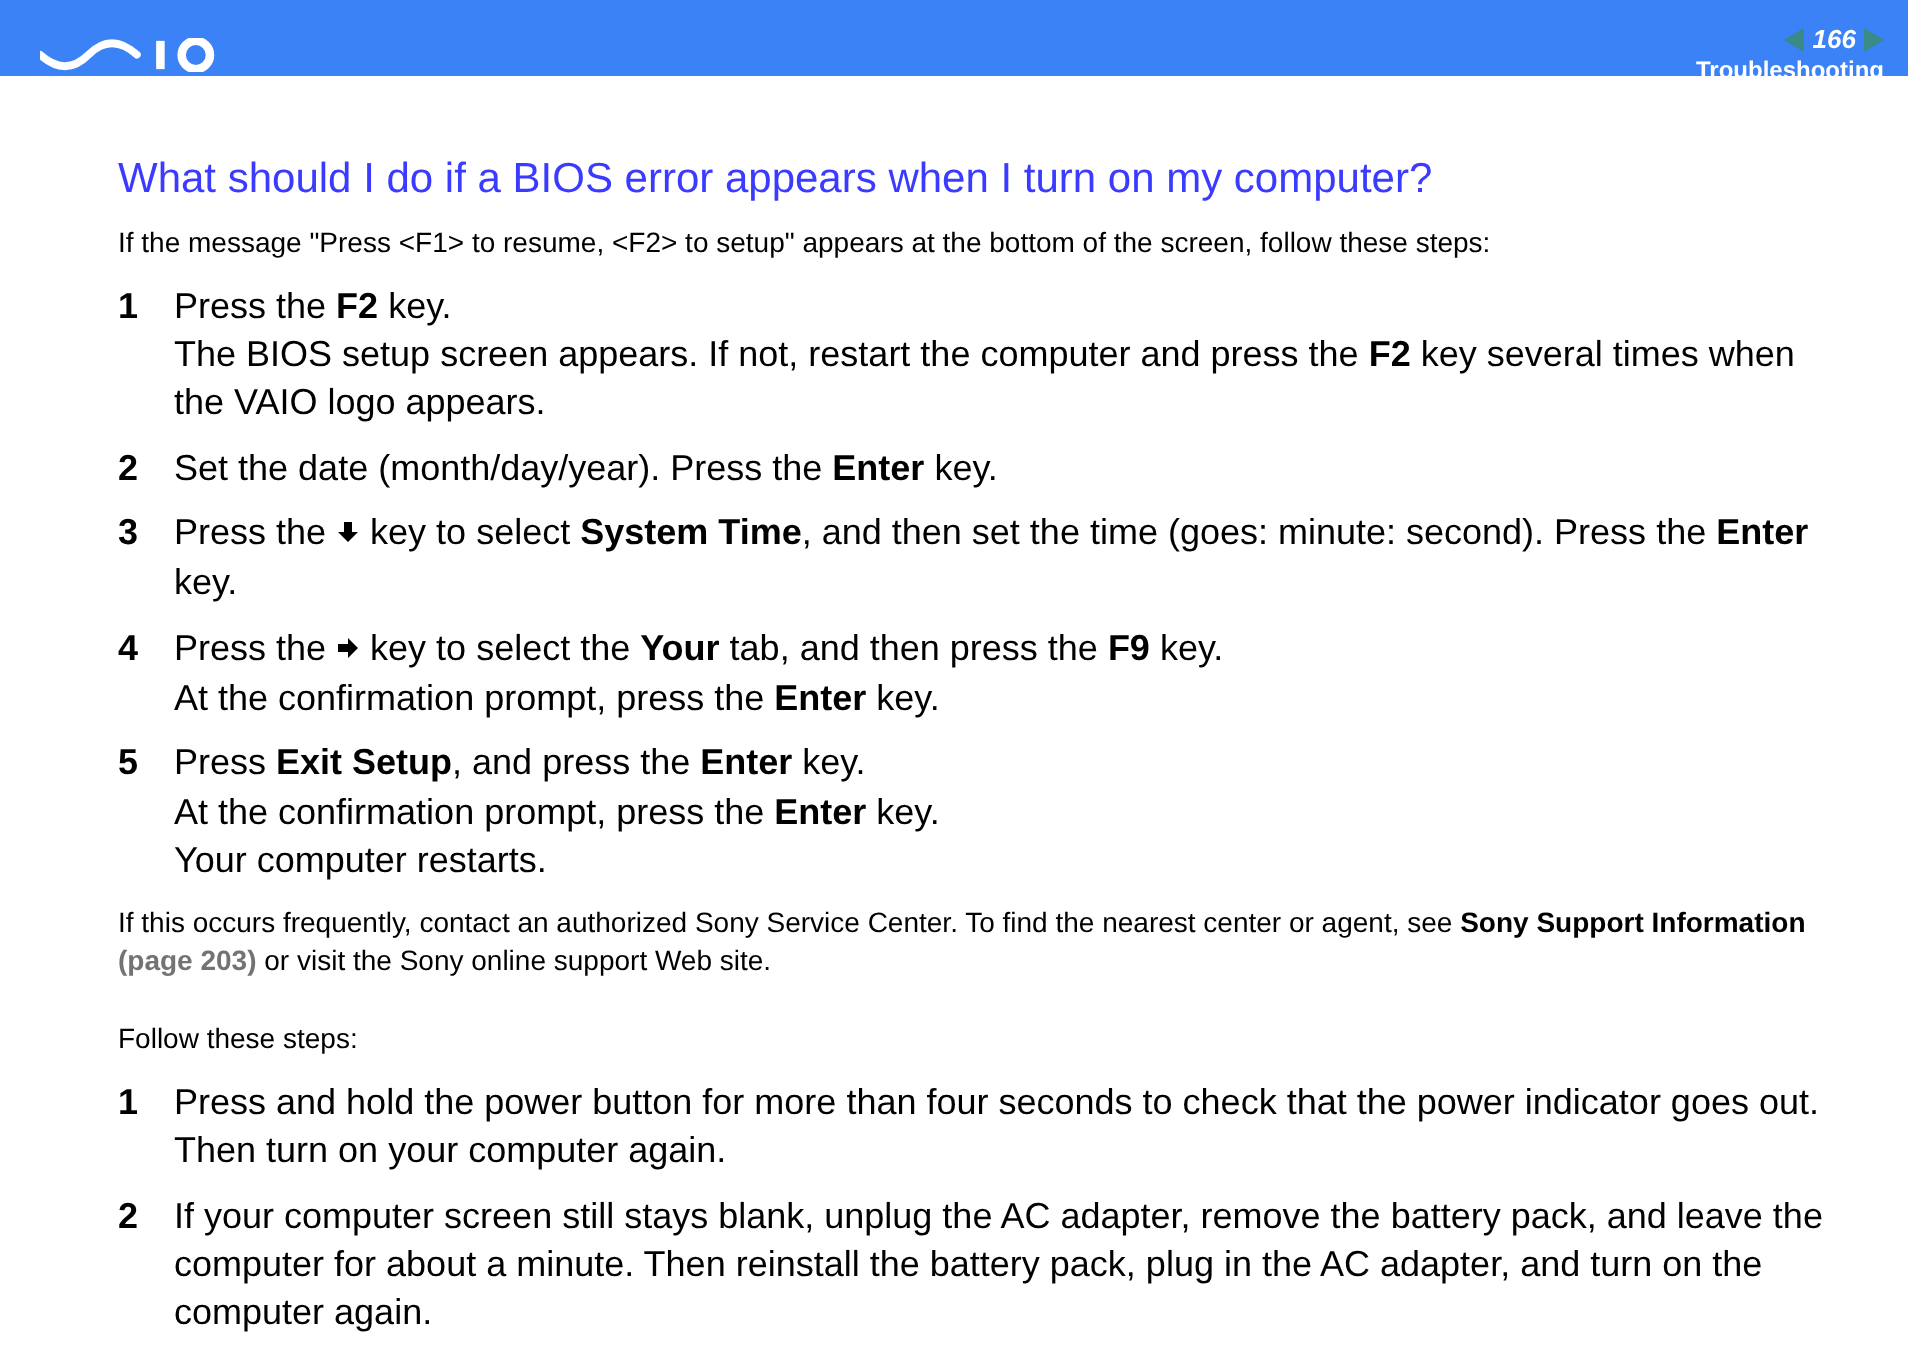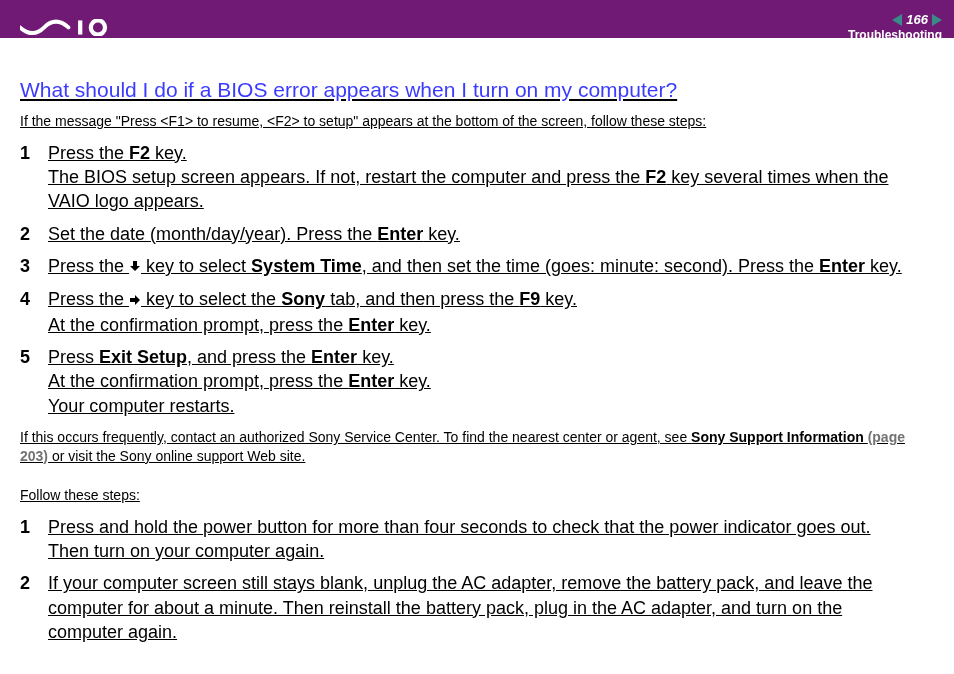--- a/index.html
+++ b/index.html
@@ -6,21 +6,21 @@
   body {
     font-family: Arial, Helvetica, sans-serif;
     width: 954px;
     height: 674px;
     background: #fff;
     color: #000;
     position: relative;
   }
   .header {
     height: 38px;
-    background: #701a75;
+    background: #3b82f6;
     display: flex;
     align-items: center;
     justify-content: space-between;
     padding: 16px 12px 0 20px;
     position: relative;
   }
   .vaio-logo {
     color: #fff;
     display: flex;
     align-items: center;
@@ -49,22 +49,21 @@
   }
   .nav-arrow.left { border-right: 10px solid #3a8a87; }
   .nav-arrow.right { border-left: 10px solid #3a8a87; }
   .section-label {
     color: #fff;
     font-weight: bold;
     font-size: 12px;
     margin-top: 1px;
   }
   .content {
-    padding: 40px 40px 0 20px;
-    text-decoration: underline;
+    padding: 40px 40px 0 59px;
   }
   h2 {
     color: #3b3bff;
     font-weight: normal;
     font-size: 21px;
     margin-bottom: 10px;
   }
   p.intro {
     font-size: 14px;
     margin-bottom: 10px;
@@ -134,21 +133,21 @@
       <span>Set the date (month/day/year). Press the </span><span class="bold">Enter</span><span> key.</span>
     </li>
     <li>
       <span>Press the </span><span class="inline-icon"><svg width="12" height="12" viewBox="0 0 12 12">
             <path d="M4 1 L8 1 L8 6 L11 6 L6 11 L1 6 L4 6 Z" fill="#000"></path>
           </svg></span><span> key to select </span><span class="bold">System Time</span><span>, and then set the time (goes: minute: second). Press the </span><span class="bold">Enter</span><span> key.</span>
     </li>
     <li>
       <span>Press the </span><span class="inline-icon"><svg width="12" height="12" viewBox="0 0 12 12">
             <path d="M1 4 L6 4 L6 1 L11 6 L6 11 L6 8 L1 8 Z" fill="#000"></path>
-          </svg></span><span> key to select the </span><span class="bold">Sony</span><span> tab, and then press the </span><span class="bold">F9</span><span> key.</span><br>
+          </svg></span><span> key to select the </span><span class="bold">Your</span><span> tab, and then press the </span><span class="bold">F9</span><span> key.</span><br>
       <span>At the confirmation prompt, press the </span><span class="bold">Enter</span><span> key.</span>
     </li>
     <li>
       <span>Press </span><span class="bold">Exit Setup</span><span>, and press the </span><span class="bold">Enter</span><span> key.</span><br>
       <span>At the confirmation prompt, press the </span><span class="bold">Enter</span><span> key.</span><br>
       <span>Your computer restarts.</span>
     </li>
   </ol>
 
   <p class="intro">

